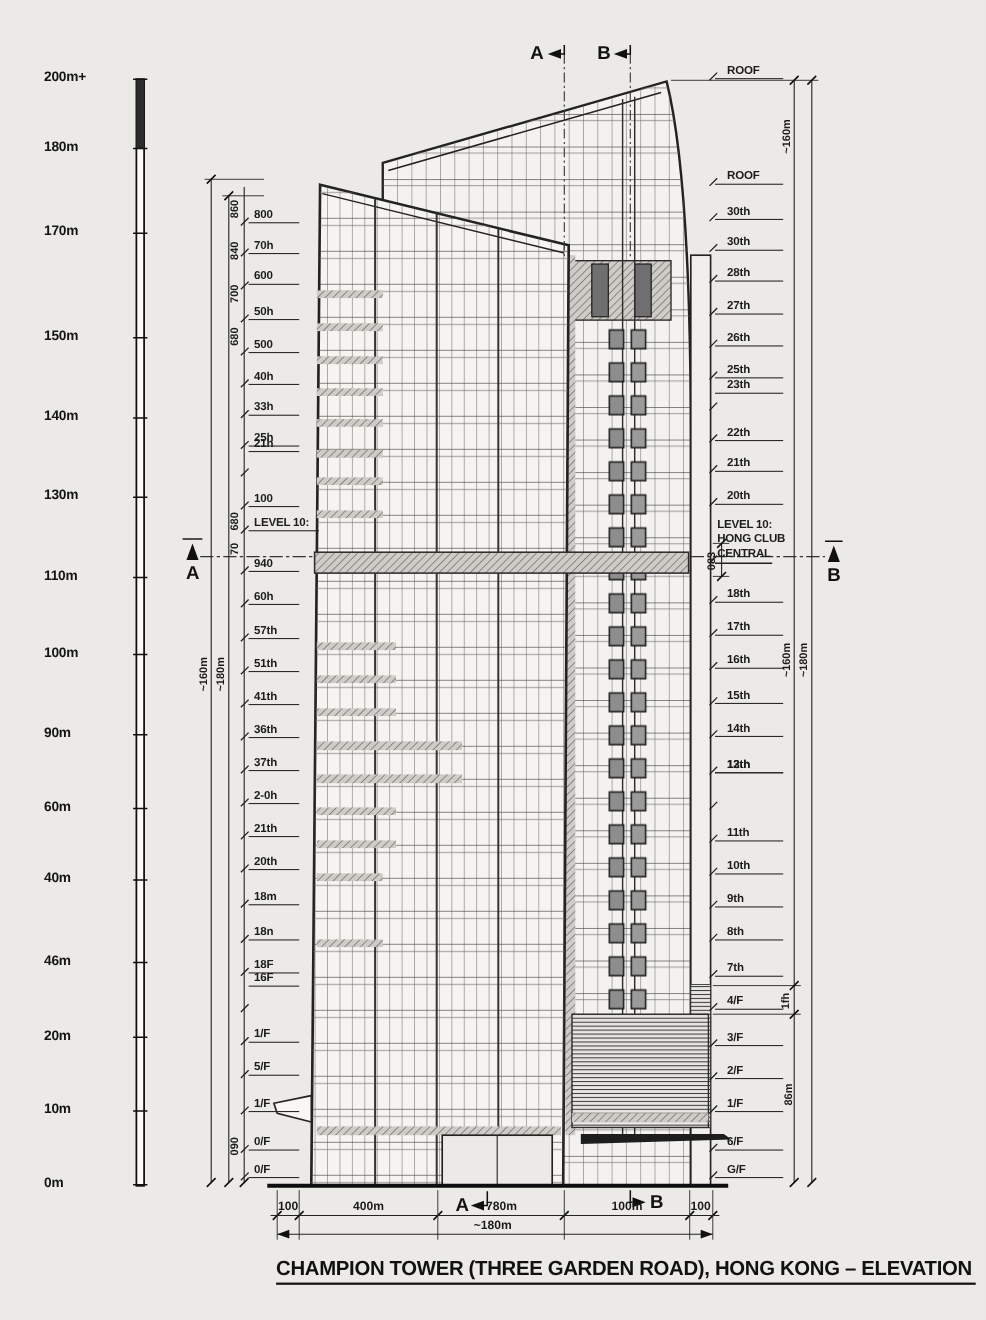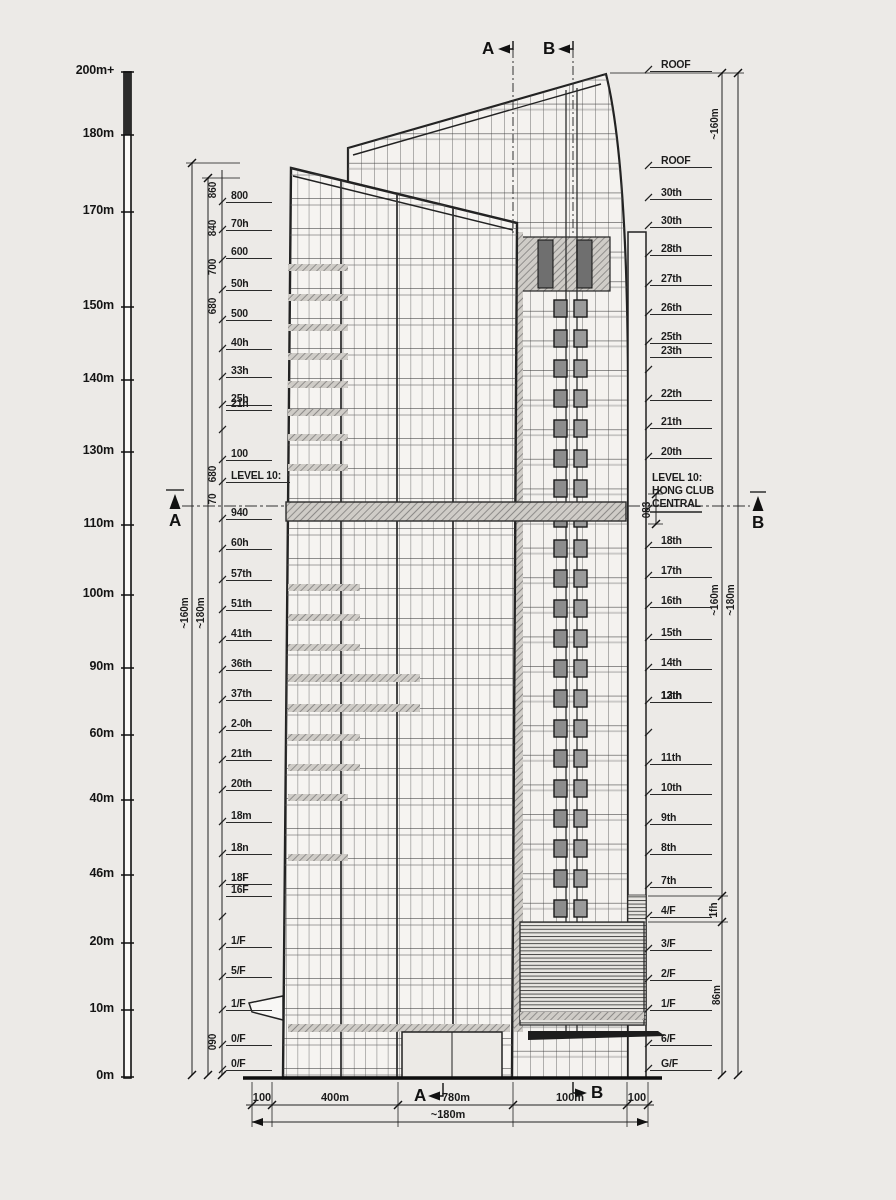--- a/index.html
+++ b/index.html
@@ -7,21 +7,21 @@
   #stage{position:relative;width:896px;height:1200px;background:#eceae7;overflow:hidden;}
   #bg-svg{position:absolute;left:0;top:0;}
   .fl{position:absolute;left:226px;width:46px;height:14px;line-height:15px;
       font-size:10.5px;font-weight:700;letter-spacing:-0.2px;color:#1c1c1c;
       border-bottom:1.5px solid #2a2a2a;text-indent:5px;white-space:nowrap;}
   .fl.wide{width:64px;}
   .fr{position:absolute;left:650px;width:62px;height:14px;line-height:15px;
       font-size:10.5px;font-weight:700;letter-spacing:-0.2px;color:#1c1c1c;
       border-bottom:1.5px solid #2a2a2a;text-indent:11px;white-space:nowrap;}
   .fr.nob{border-bottom:none;}
-  .sc{position:absolute;left:40px;width:74px;height:15px;line-height:15px;text-align:right;
+  .sc{position:absolute;left:40px;width:74px;height:15px;line-height:15px;
       font-size:12.5px;font-weight:700;letter-spacing:-0.2px;color:#141414;}
   .mk{position:absolute;font-size:17px;font-weight:700;color:#111;}
   .bd{position:absolute;height:13px;line-height:13px;font-size:11px;font-weight:700;
       color:#1a1a1a;text-align:center;width:64px;}
   .ttl{position:absolute;left:251px;top:1142px;font-size:18.5px;font-weight:700;
        letter-spacing:-0.3px;color:#111;border-bottom:2px solid #111;padding:0 4px 2px 0;white-space:nowrap;}
   .ttl2{position:absolute;left:251px;top:1169px;font-size:18.5px;font-weight:700;
         letter-spacing:-0.3px;color:#111;white-space:nowrap;}
   svg text{font-family:"Liberation Sans",sans-serif;}
 </style>
@@ -280,14 +280,15 @@
 <div class="mk" style="left:169px;top:511px">A</div>
 <div class="mk" style="left:752px;top:513px">B</div>
 
 <div class="bd" style="left:230px;top:1091px">100</div>
 <div class="bd" style="left:303px;top:1091px">400m</div>
 <div class="bd" style="left:424px;top:1091px">780m</div>
 <div class="bd" style="left:538px;top:1091px">100m</div>
 <div class="bd" style="left:605px;top:1091px">100</div>
 <div class="bd" style="left:416px;top:1108px">~180m</div>
 
+<div class="ttl">CHAMPION TOWER (THREE GARDEN ROAD), HONG KONG – ELEVATION</div>
 
 </div>
 
 </body></html>

